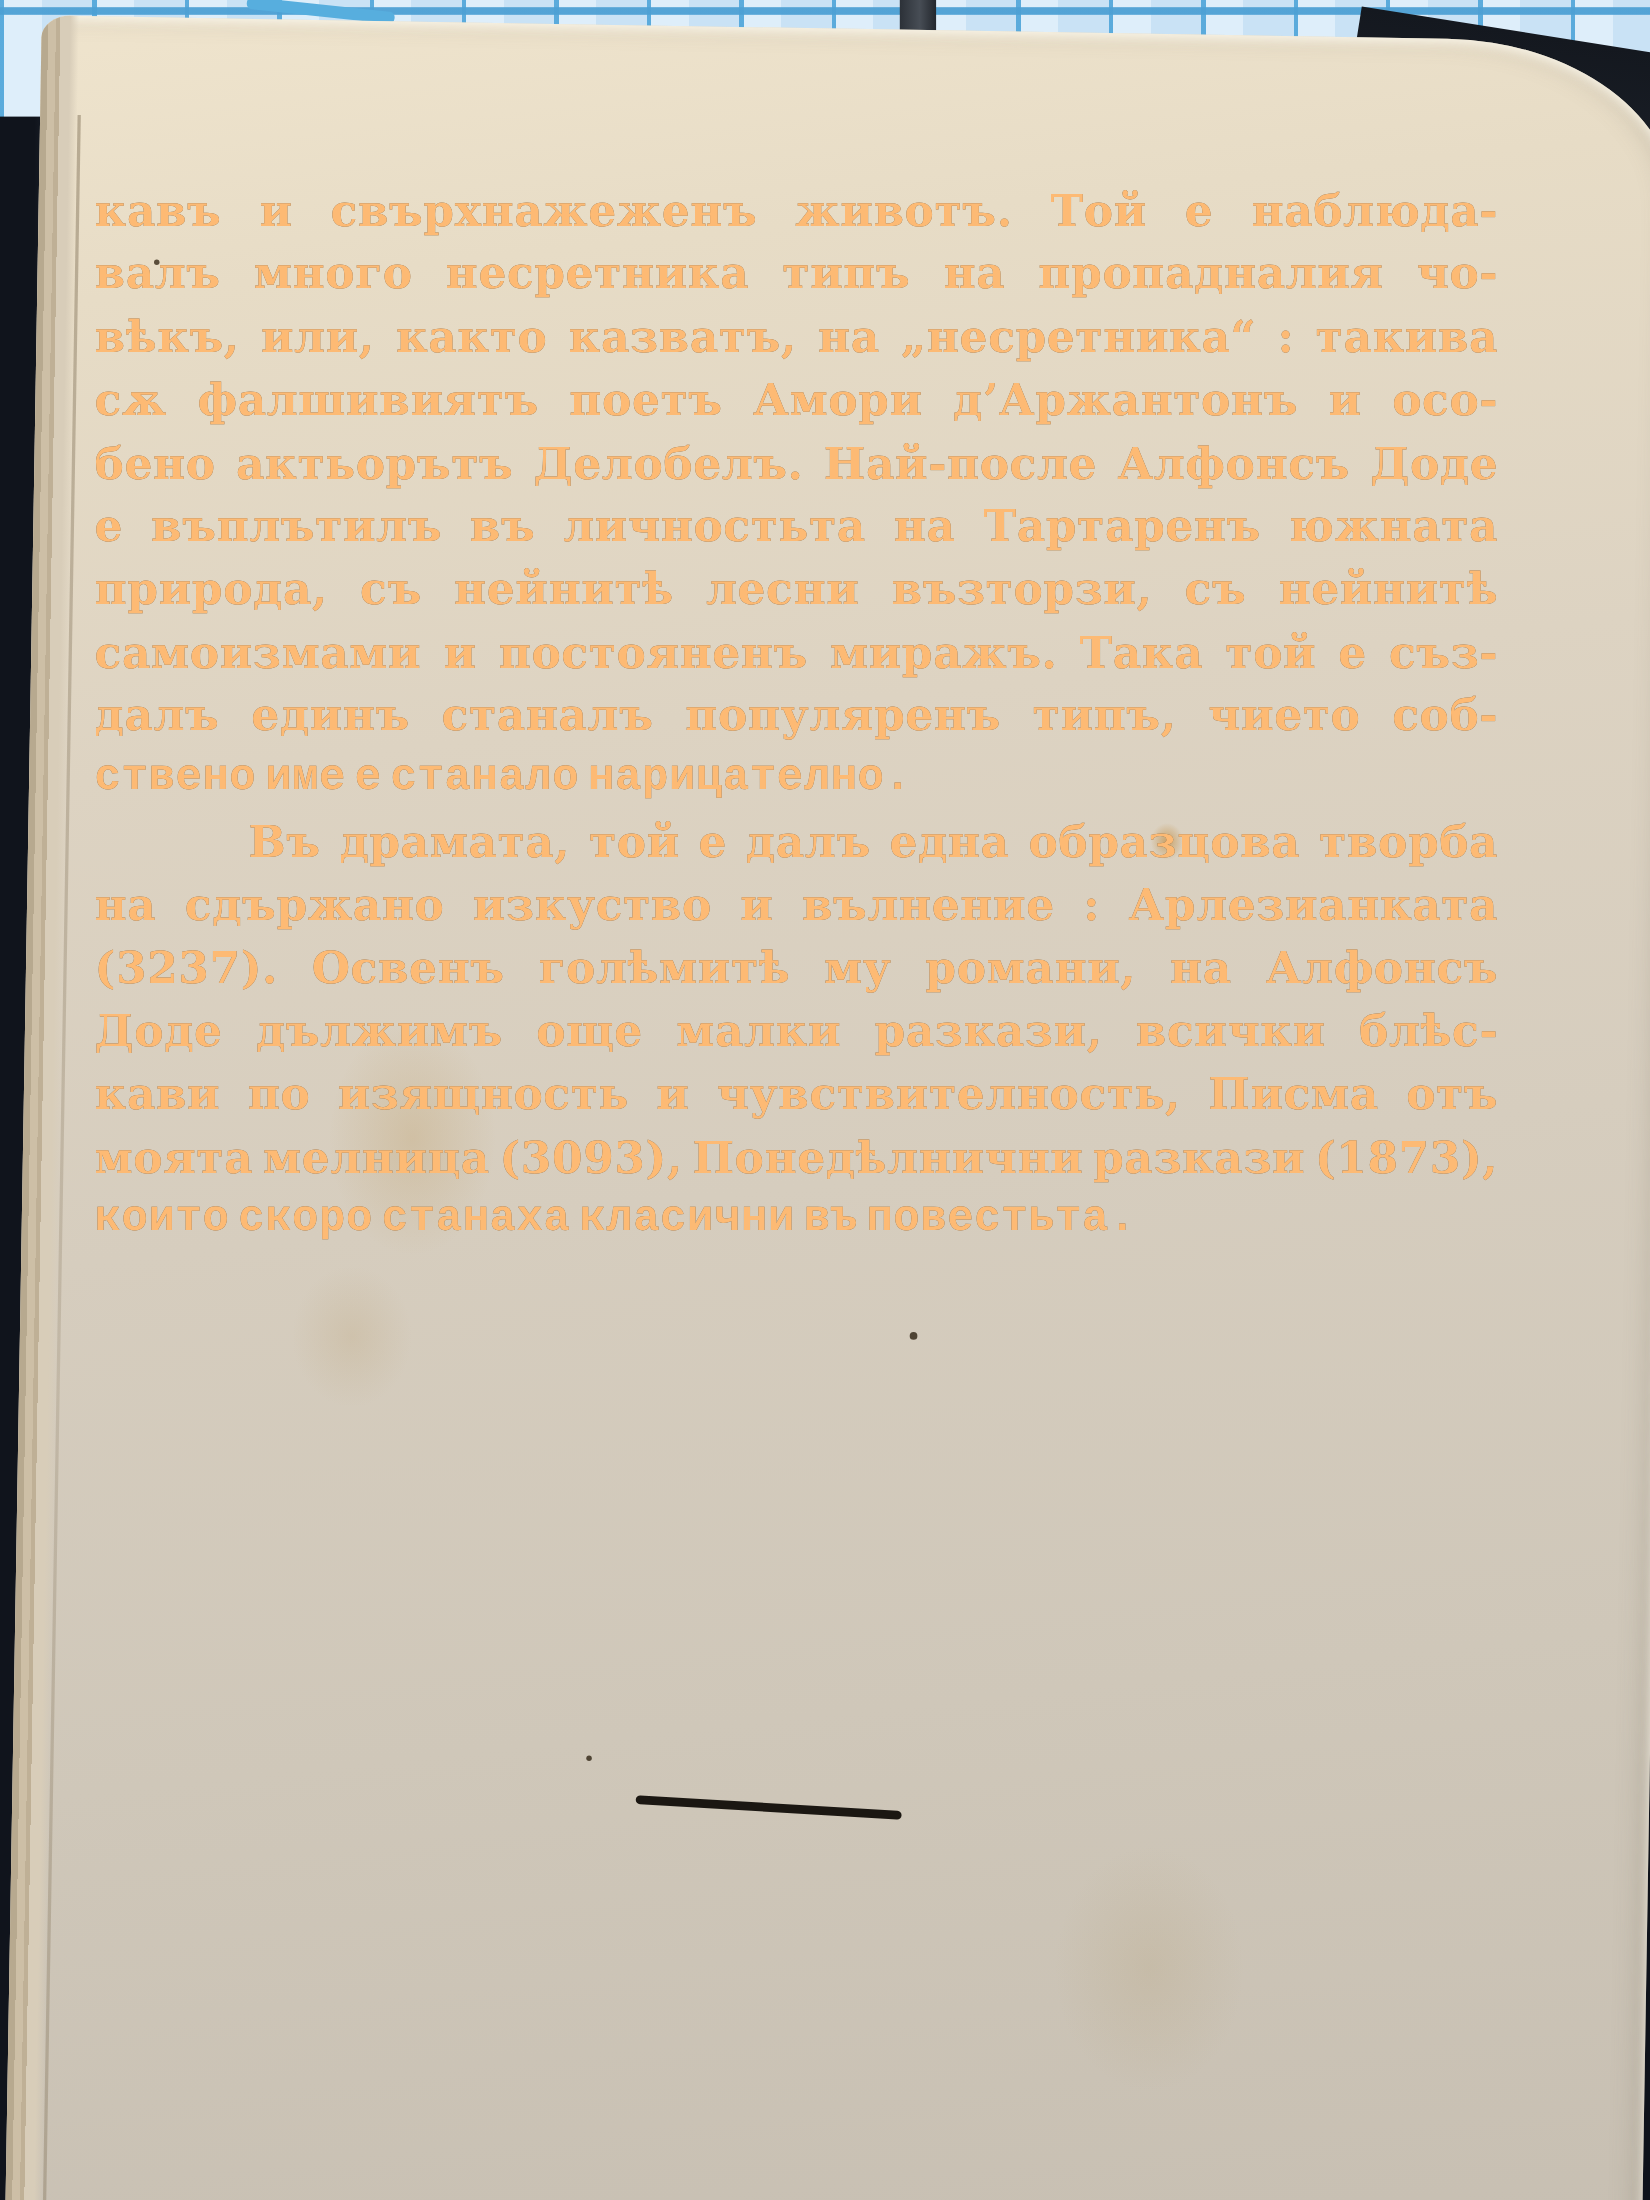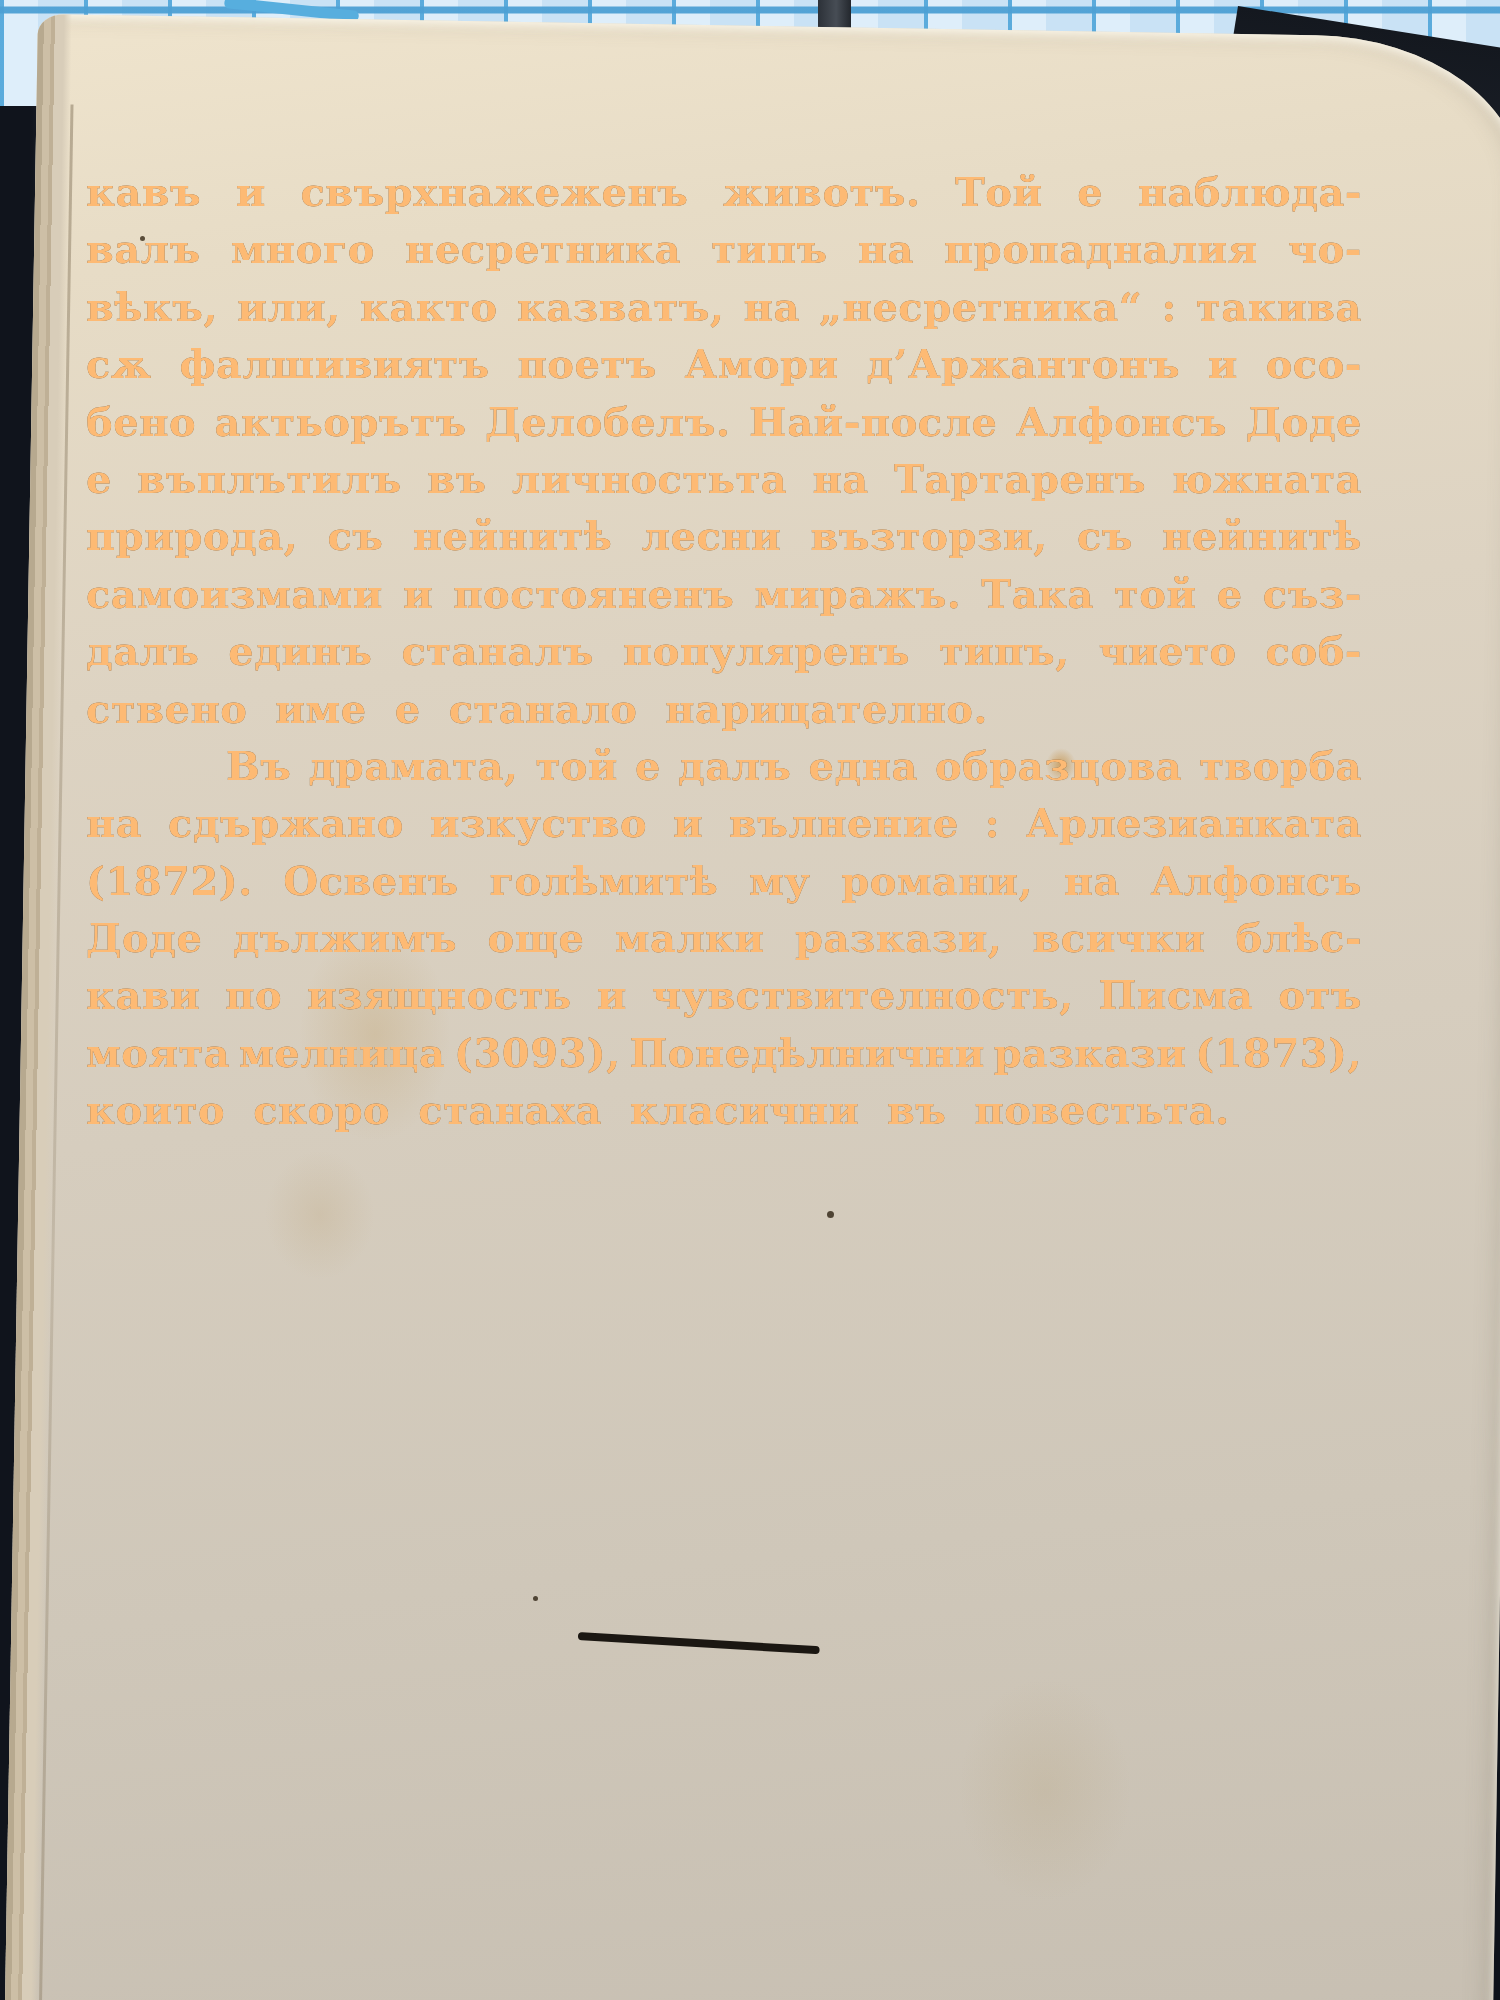--- a/index.html
+++ b/index.html
@@ -71,21 +71,21 @@
   
   .text-block{
     position:absolute;left:86px;top:168px;width:1276px;
     color:#fdba74;font-size:40px;font-weight:700;letter-spacing:.5px;
   }
   .line{
     display:flex;align-items:baseline;height:57.4px;white-space:nowrap;
     text-shadow:0 0 .6px rgba(33,28,21,.7);
   }
   .line.just{justify-content:space-between;}
-  .line:not(.just){gap:28px;}
+  .line:not(.just){gap:8px;font-family:Liberation Mono, monospace;}
   .line.indent{padding-left:140px;}
   .w.it{}
   
   .divider-rule{
     position:absolute;left:578px;top:1632px;width:242px;height:8px;
     background:#1b1712;border-radius:4px;
     transform:rotate(3.4deg);transform-origin:left center;
   }
 </style>
 </head>
@@ -215,21 +215,21 @@
     <div class="line just">
       <span class="w">на</span>
       <span class="w">сдържано</span>
       <span class="w">изкуство</span>
       <span class="w">и</span>
       <span class="w">вълнение</span>
       <span class="w">:</span>
       <span class="w it">Арлезианката</span>
     </div>
     <div class="line just">
-      <span class="w">(1872).</span>
+      <span class="w">(3237).</span>
       <span class="w">Освенъ</span>
       <span class="w">голѣмитѣ</span>
       <span class="w">му</span>
       <span class="w">романи,</span>
       <span class="w">на</span>
       <span class="w">Алфонсъ</span>
     </div>
     <div class="line just">
       <span class="w">Доде</span>
       <span class="w">дължимъ</span>

